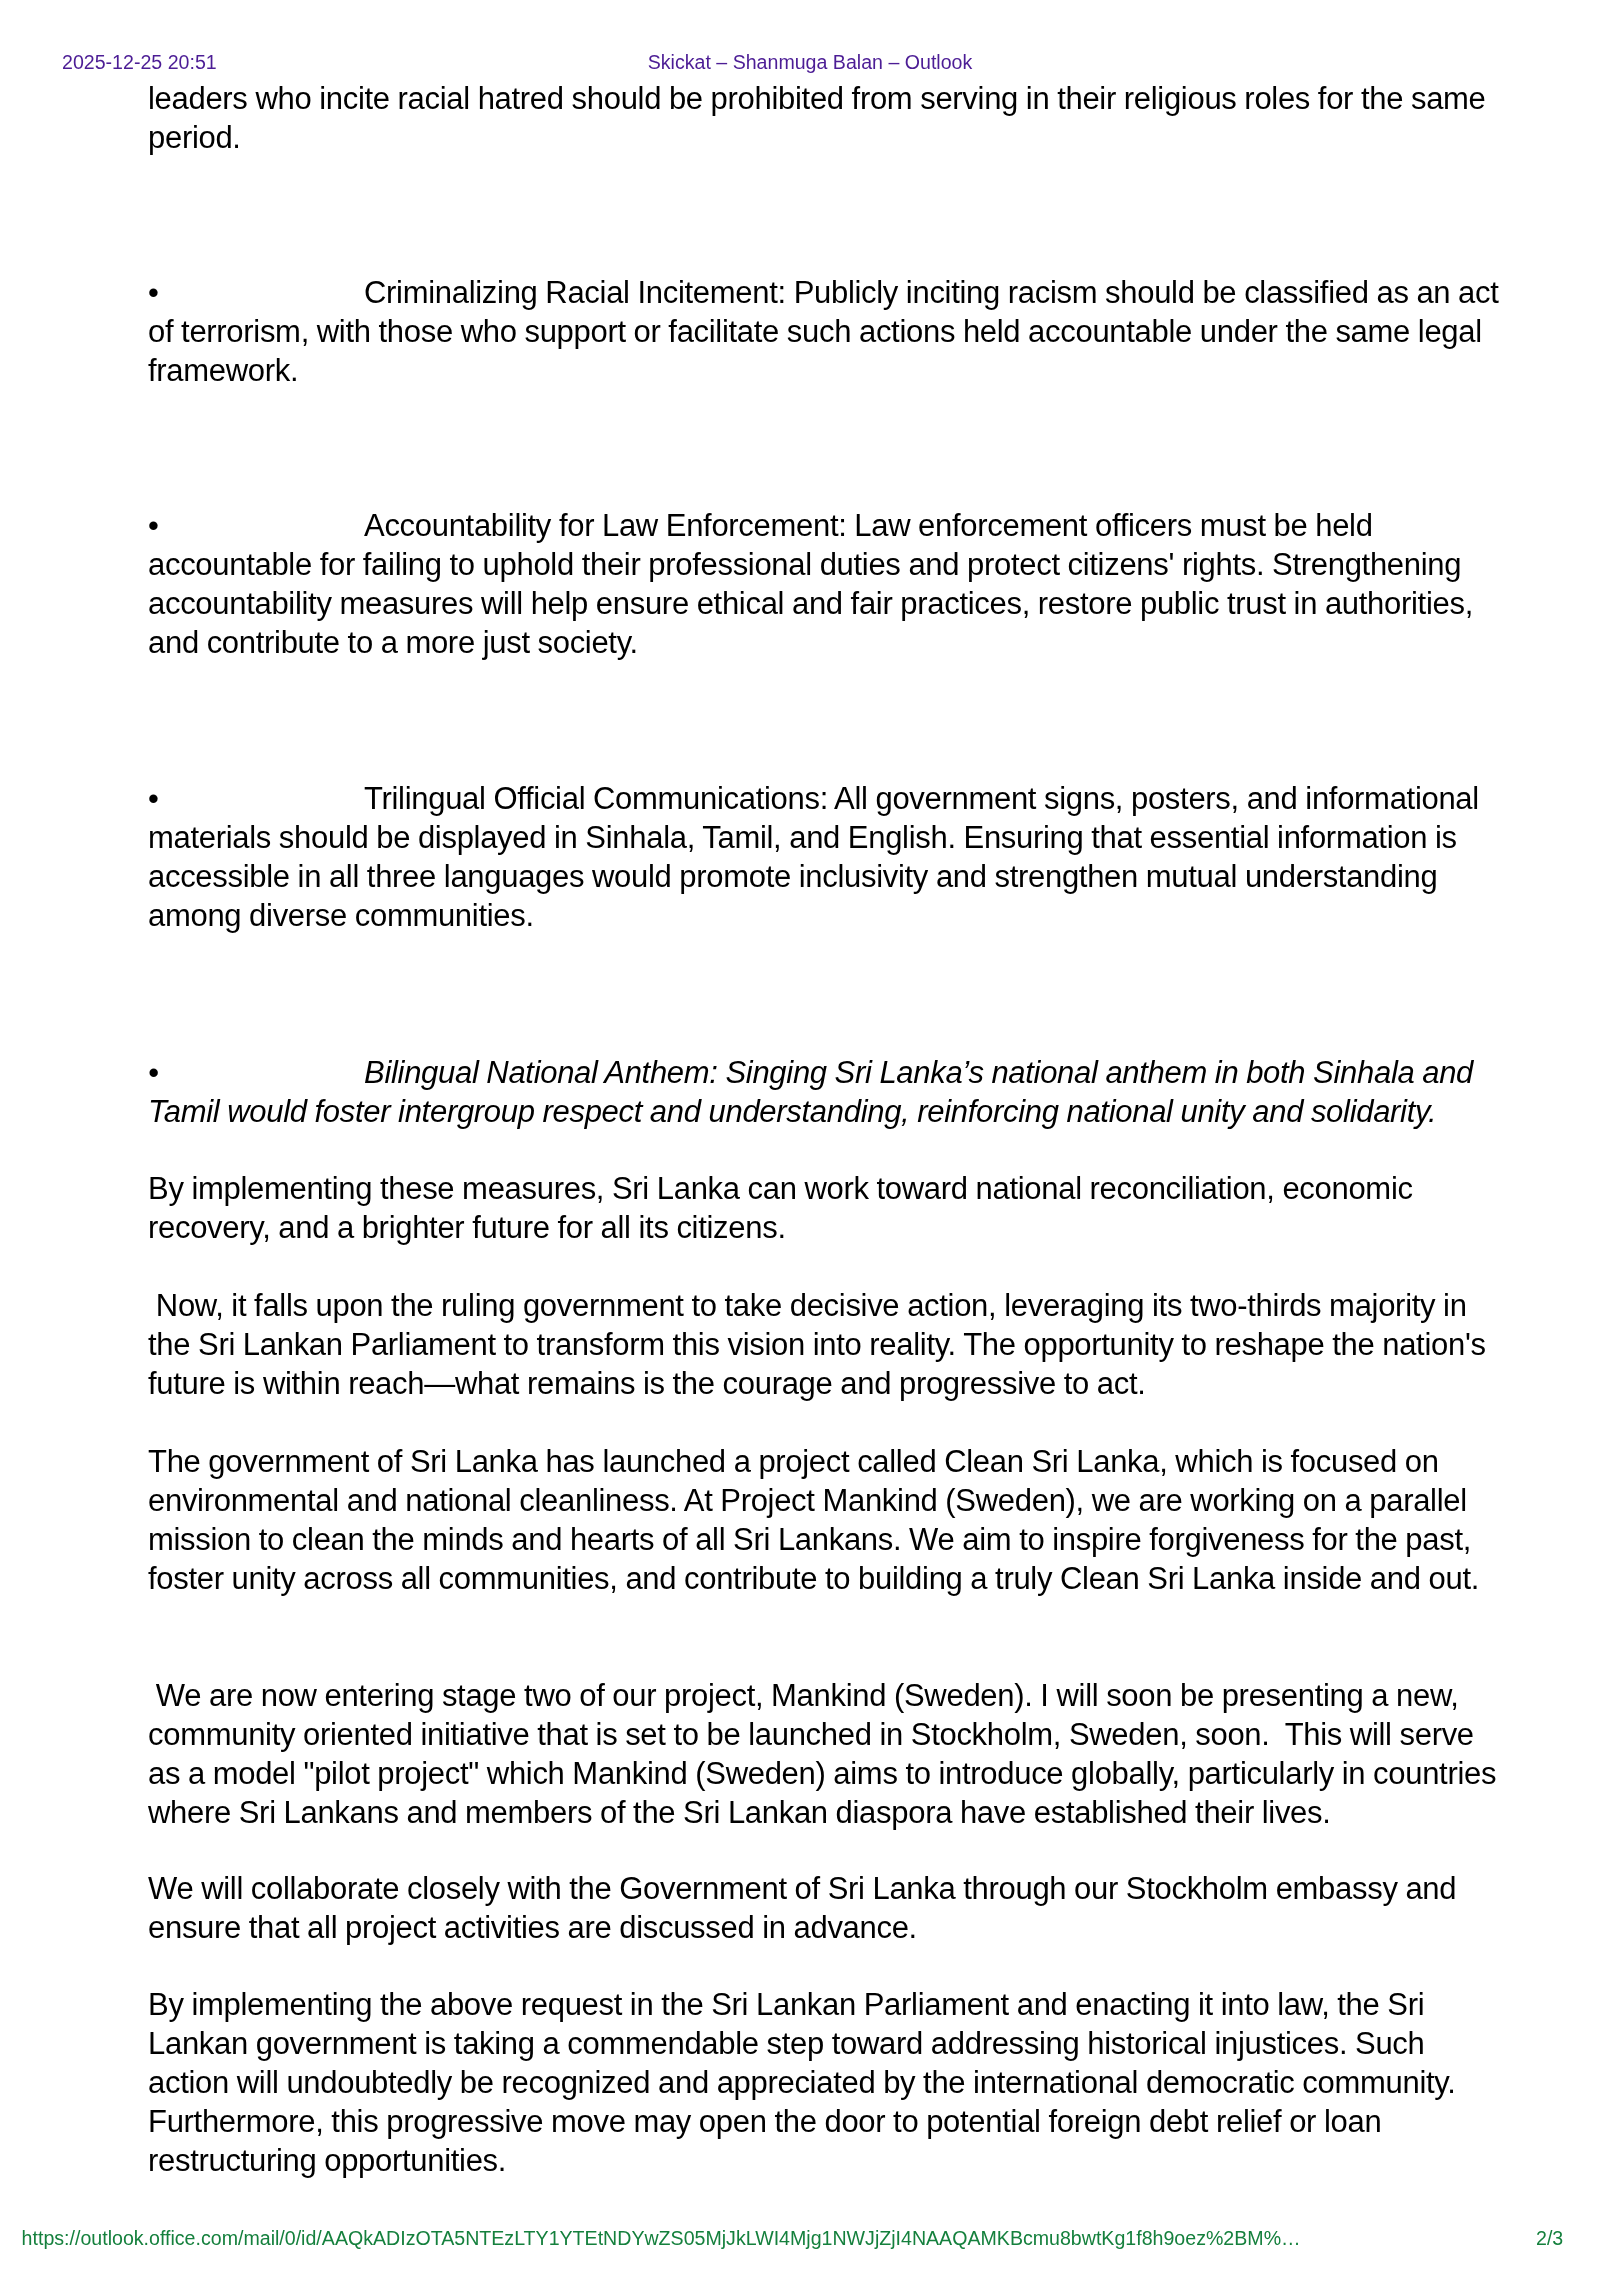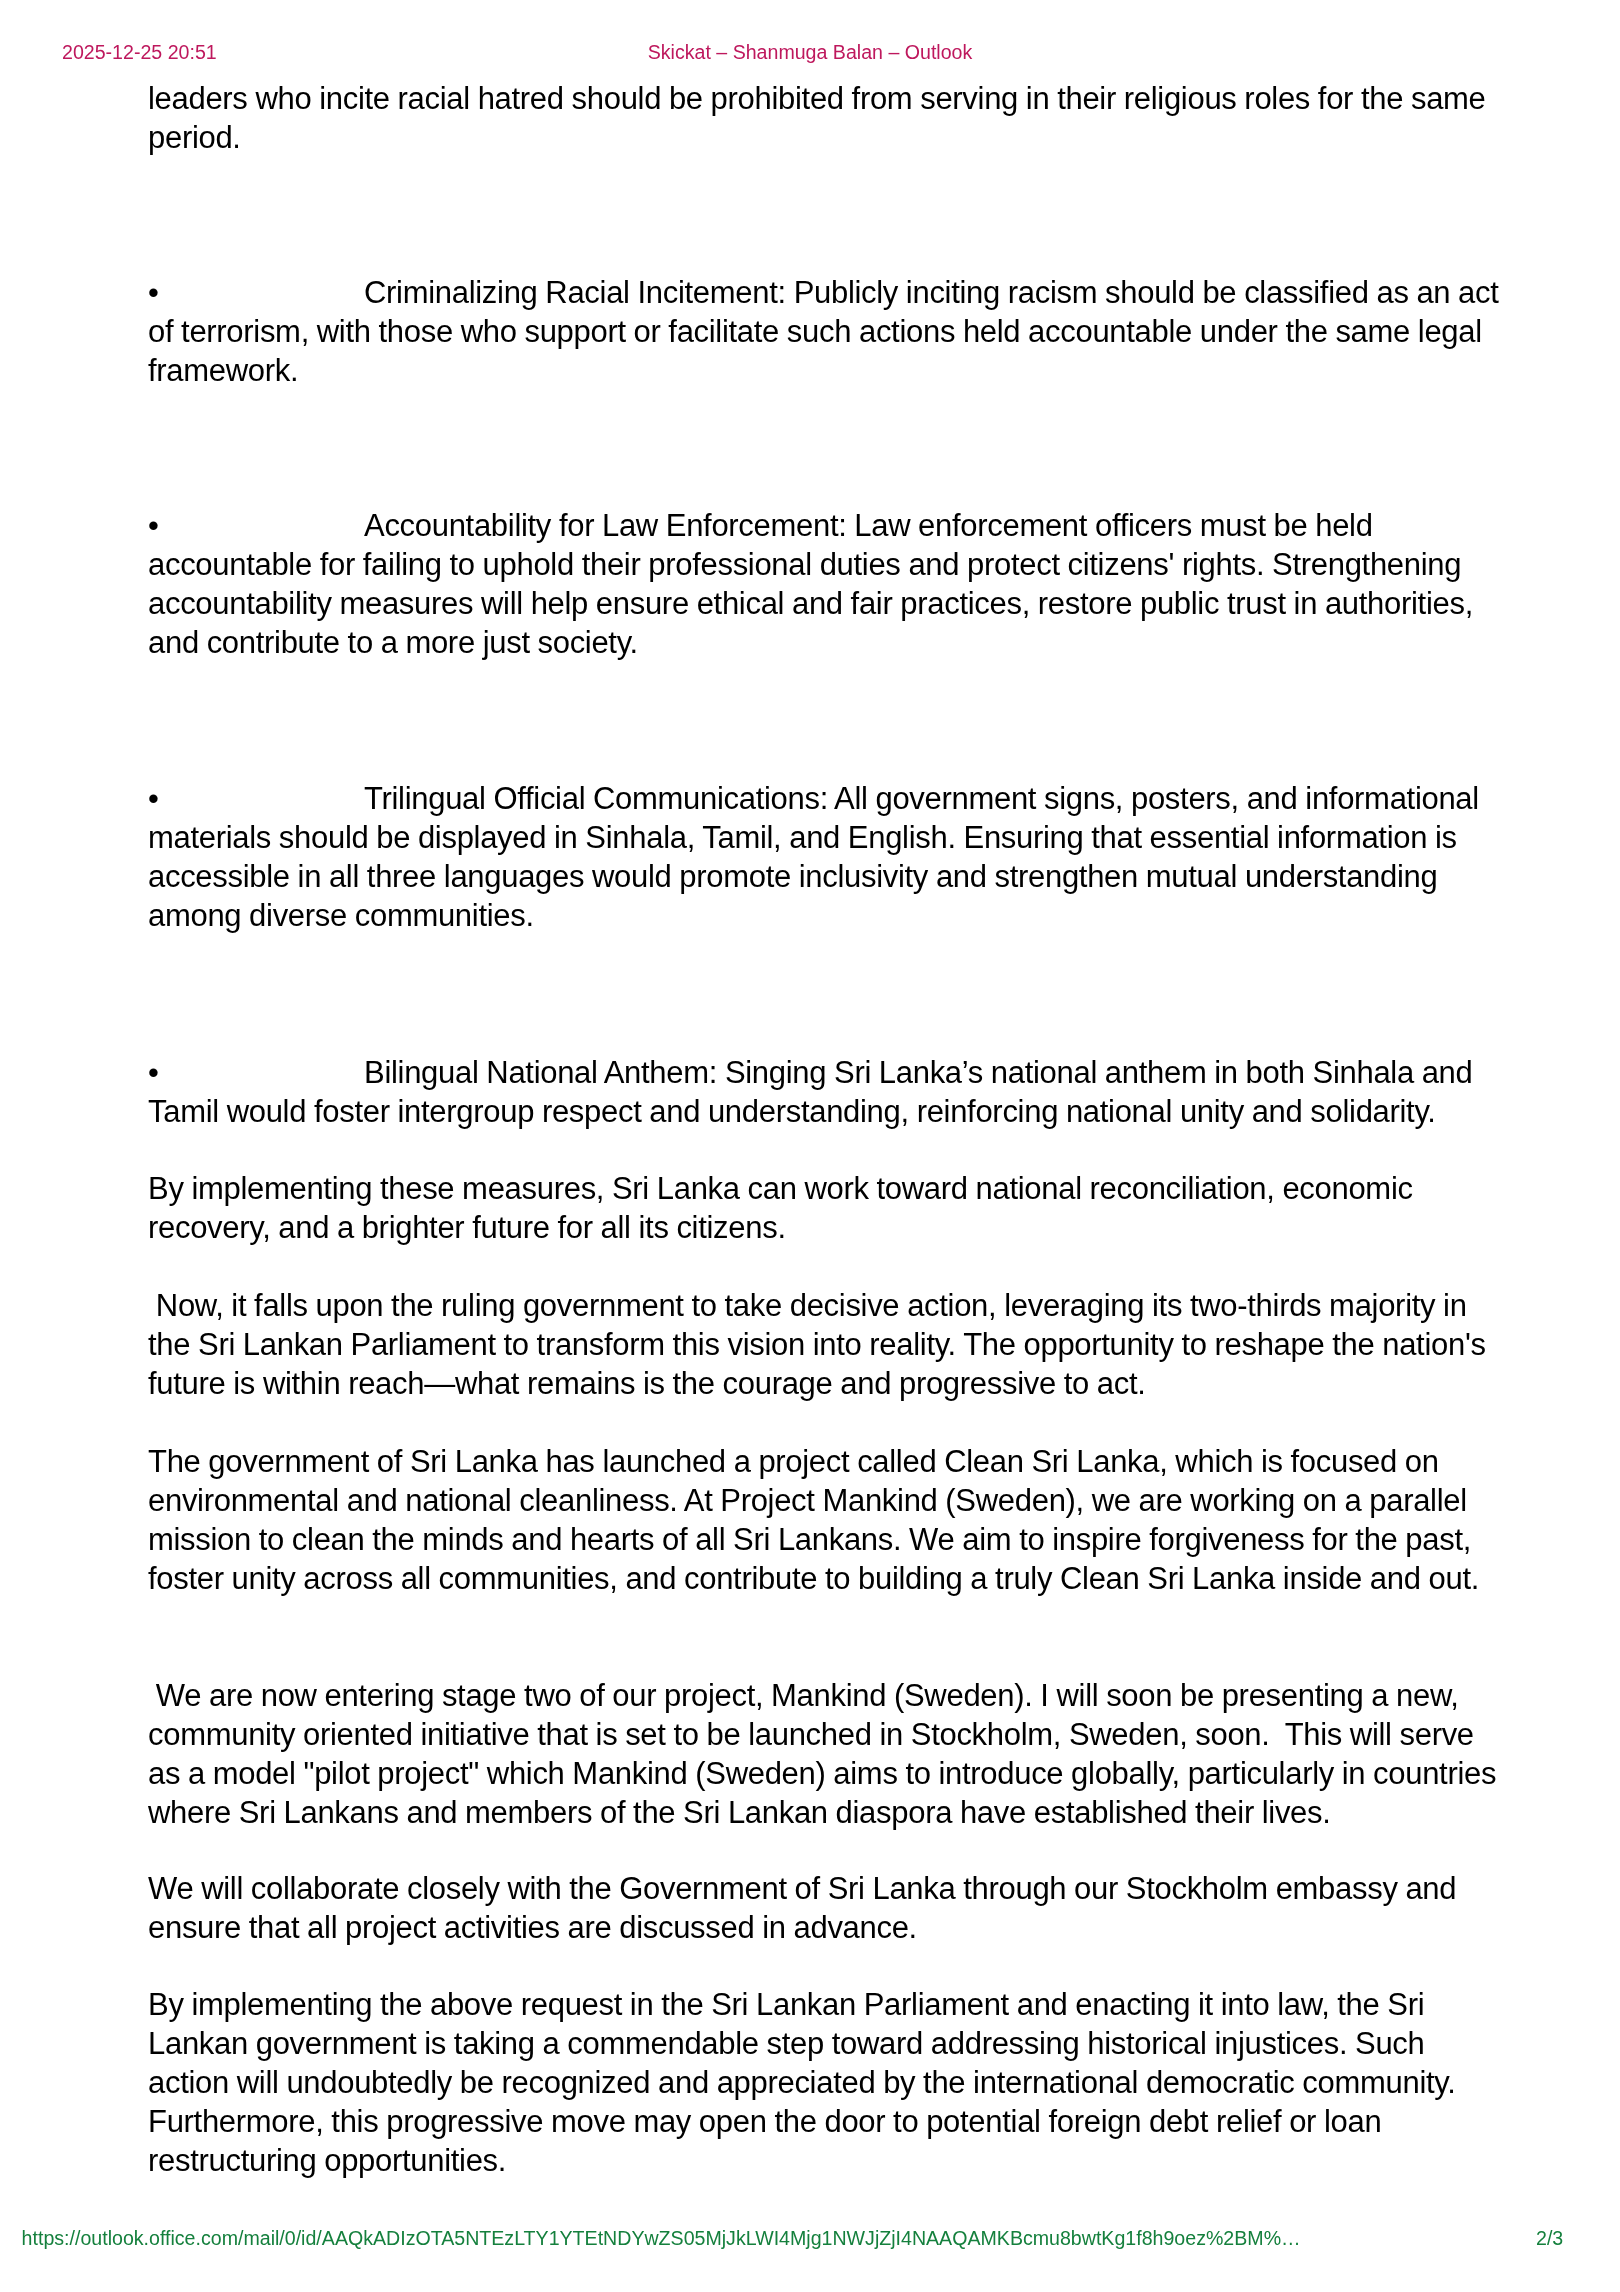--- a/index.html
+++ b/index.html
@@ -5,24 +5,24 @@
   html, body { margin: 0; padding: 0; background: #ffffff; }
   body {
     width: 1620px;
     height: 2293px;
     position: relative;
     overflow: hidden;
     color: #000;
   }
   .hdr {
     position: absolute;
-    top: 41px;
+    top: 51px;
     font-family: "Liberation Sans", sans-serif;
     font-size: 19.6px;
-    color: #be185d;
+    color: #4c1d95;
     white-space: nowrap;
   }
   .hdr-left { left: 62px; }
   .hdr-center { left: 0; width: 1620px; text-align: center; }
   .ftr {
     position: absolute;
     top: 2227px;
     font-family: "Liberation Sans", sans-serif;
     font-size: 19.6px;
     color: #15803d;
@@ -62,21 +62,21 @@
   </div>
 
   <div class="body-text" style="top:506px;">
     <span class="bullet-dot">•</span><span>Accountability for Law Enforcement: Law enforcement officers must be held accountable for failing to uphold their professional duties and protect citizens' rights. Strengthening accountability measures will help ensure ethical and fair practices, restore public trust in authorities, and contribute to a more just society.</span>
   </div>
 
   <div class="body-text" style="top:779px;">
     <span class="bullet-dot">•</span><span>Trilingual Official Communications: All government signs, posters, and informational materials should be displayed in Sinhala, Tamil, and English. Ensuring that essential information is accessible in all three languages would promote inclusivity and strengthen mutual understanding among diverse communities.</span>
   </div>
 
-  <div class="body-text" style="top:1053px;">
+  <div class="body-text" style="top:1053px;font-style:italic;">
     <span class="bullet-dot">•</span><span>Bilingual National Anthem: Singing Sri Lanka’s national anthem in both Sinhala and Tamil would foster intergroup respect and understanding, reinforcing national unity and solidarity.</span>
   </div>
 
   <p class="body-text" style="top:1169px;">By implementing these measures, Sri Lanka can work toward national reconciliation, economic recovery, and a brighter future for all its citizens.</p>
 
   <p class="body-text" style="top:1286px; white-space: pre-wrap;"> Now, it falls upon the ruling government to take decisive action, leveraging its two-thirds majority in the Sri Lankan Parliament to transform this vision into reality. The opportunity to reshape the nation's future is within reach—what remains is the courage and progressive to act.</p>
 
   <p class="body-text" style="top:1442px;">The government of Sri Lanka has launched a project called Clean Sri Lanka, which is focused on environmental and national cleanliness. At Project Mankind (Sweden), we are working on a parallel mission to clean the minds and hearts of all Sri Lankans. We aim to inspire forgiveness for the past, foster unity across all communities, and contribute to building a truly Clean Sri Lanka inside and out.</p>
 
   <p class="body-text" style="top:1676px; white-space: pre-wrap;"> We are now entering stage two of our project, Mankind (Sweden). I will soon be presenting a new, community oriented initiative that is set to be launched in Stockholm, Sweden, soon.  This will serve as a model "pilot project" which Mankind (Sweden) aims to introduce globally, particularly in countries where Sri Lankans and members of the Sri Lankan diaspora have established their lives.</p>

